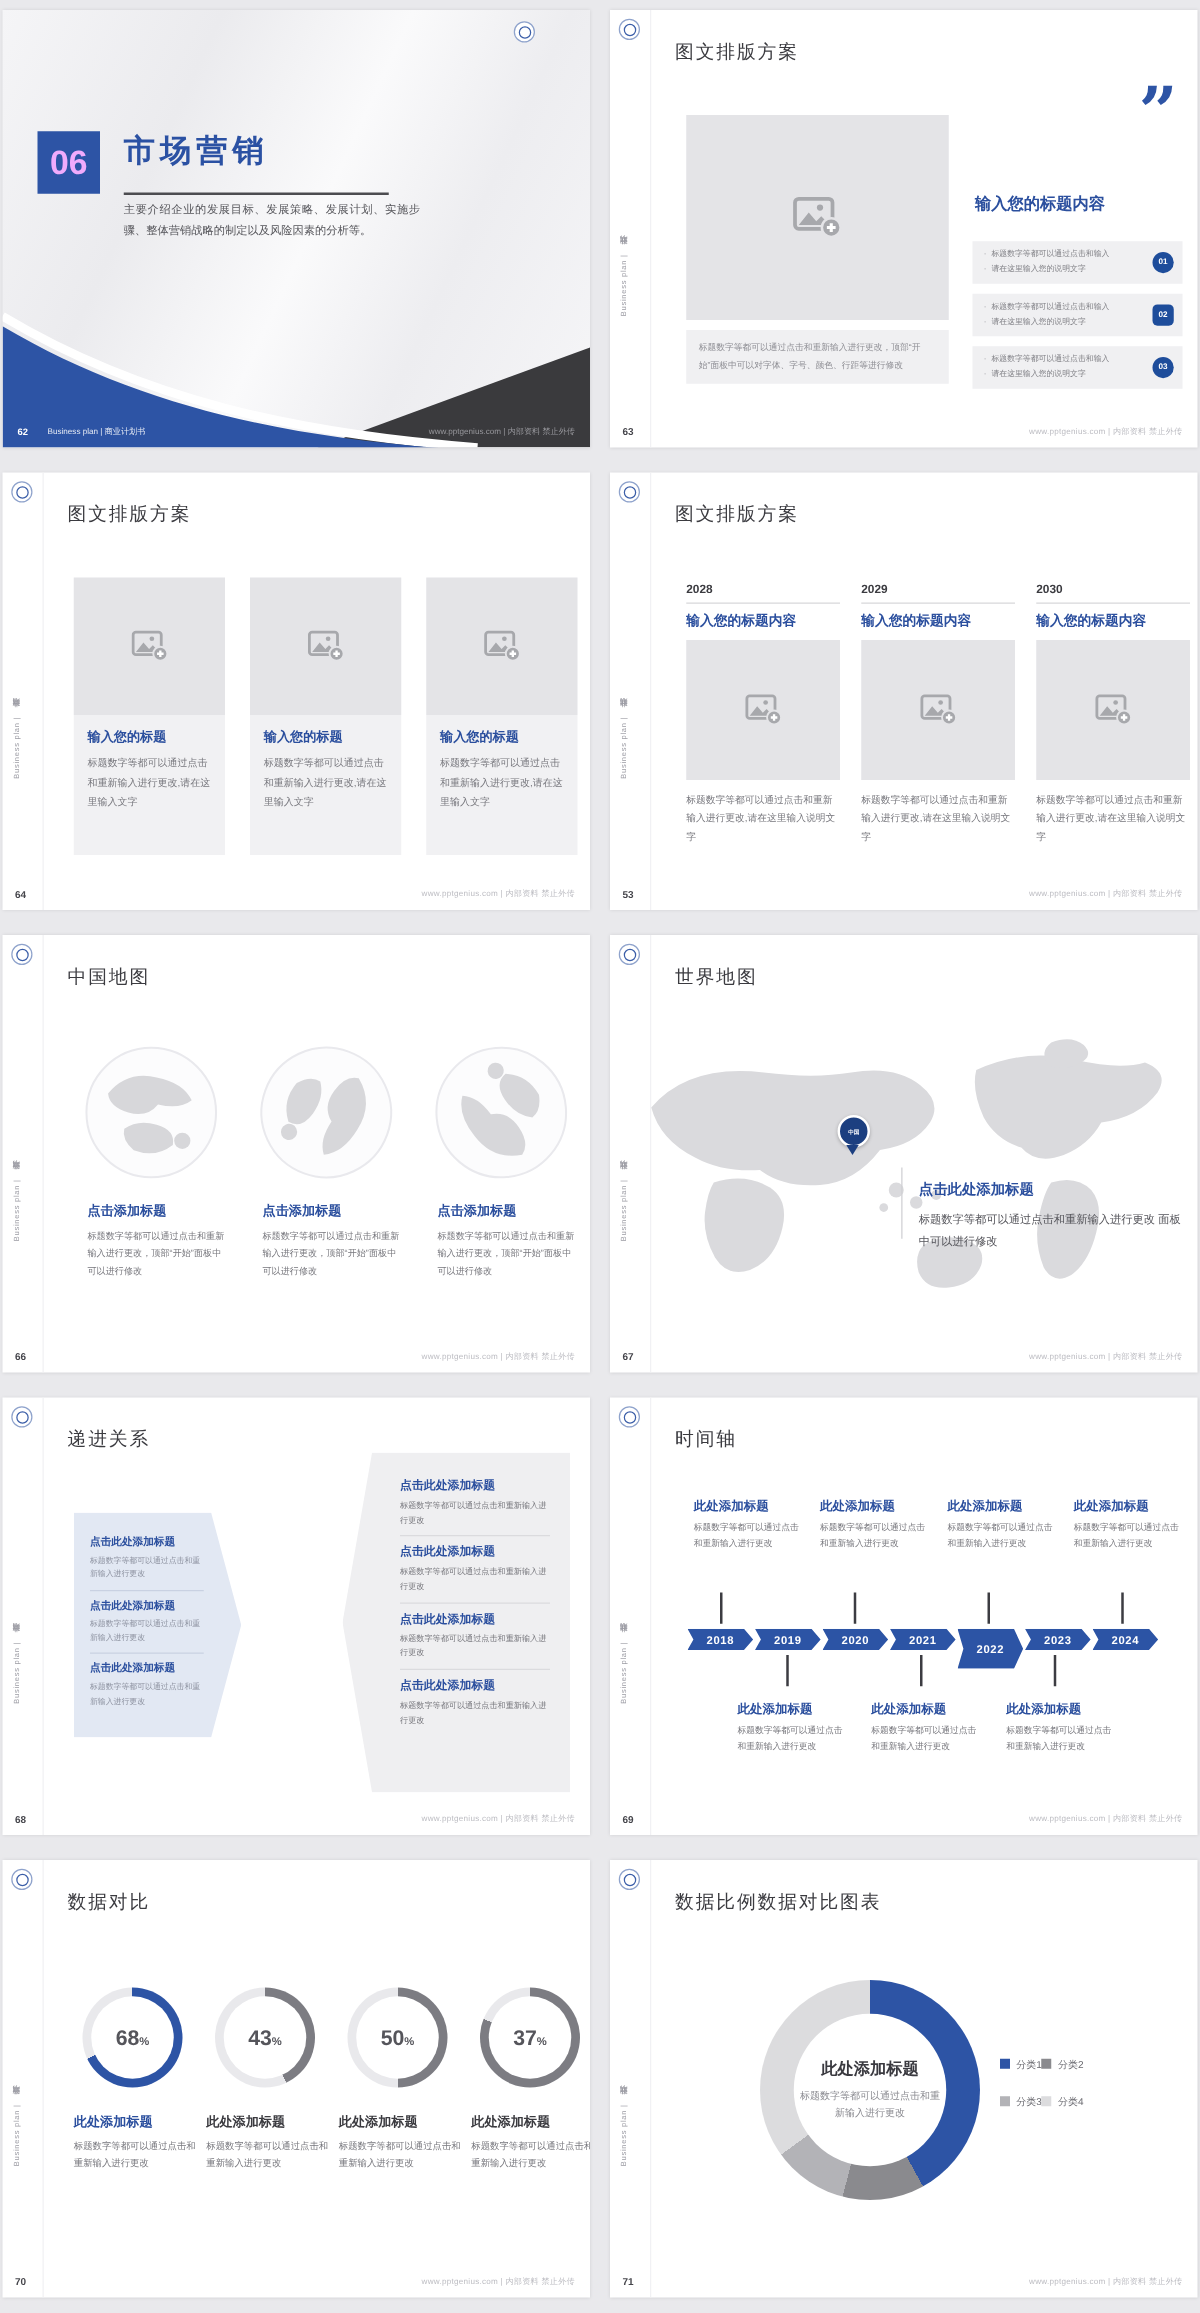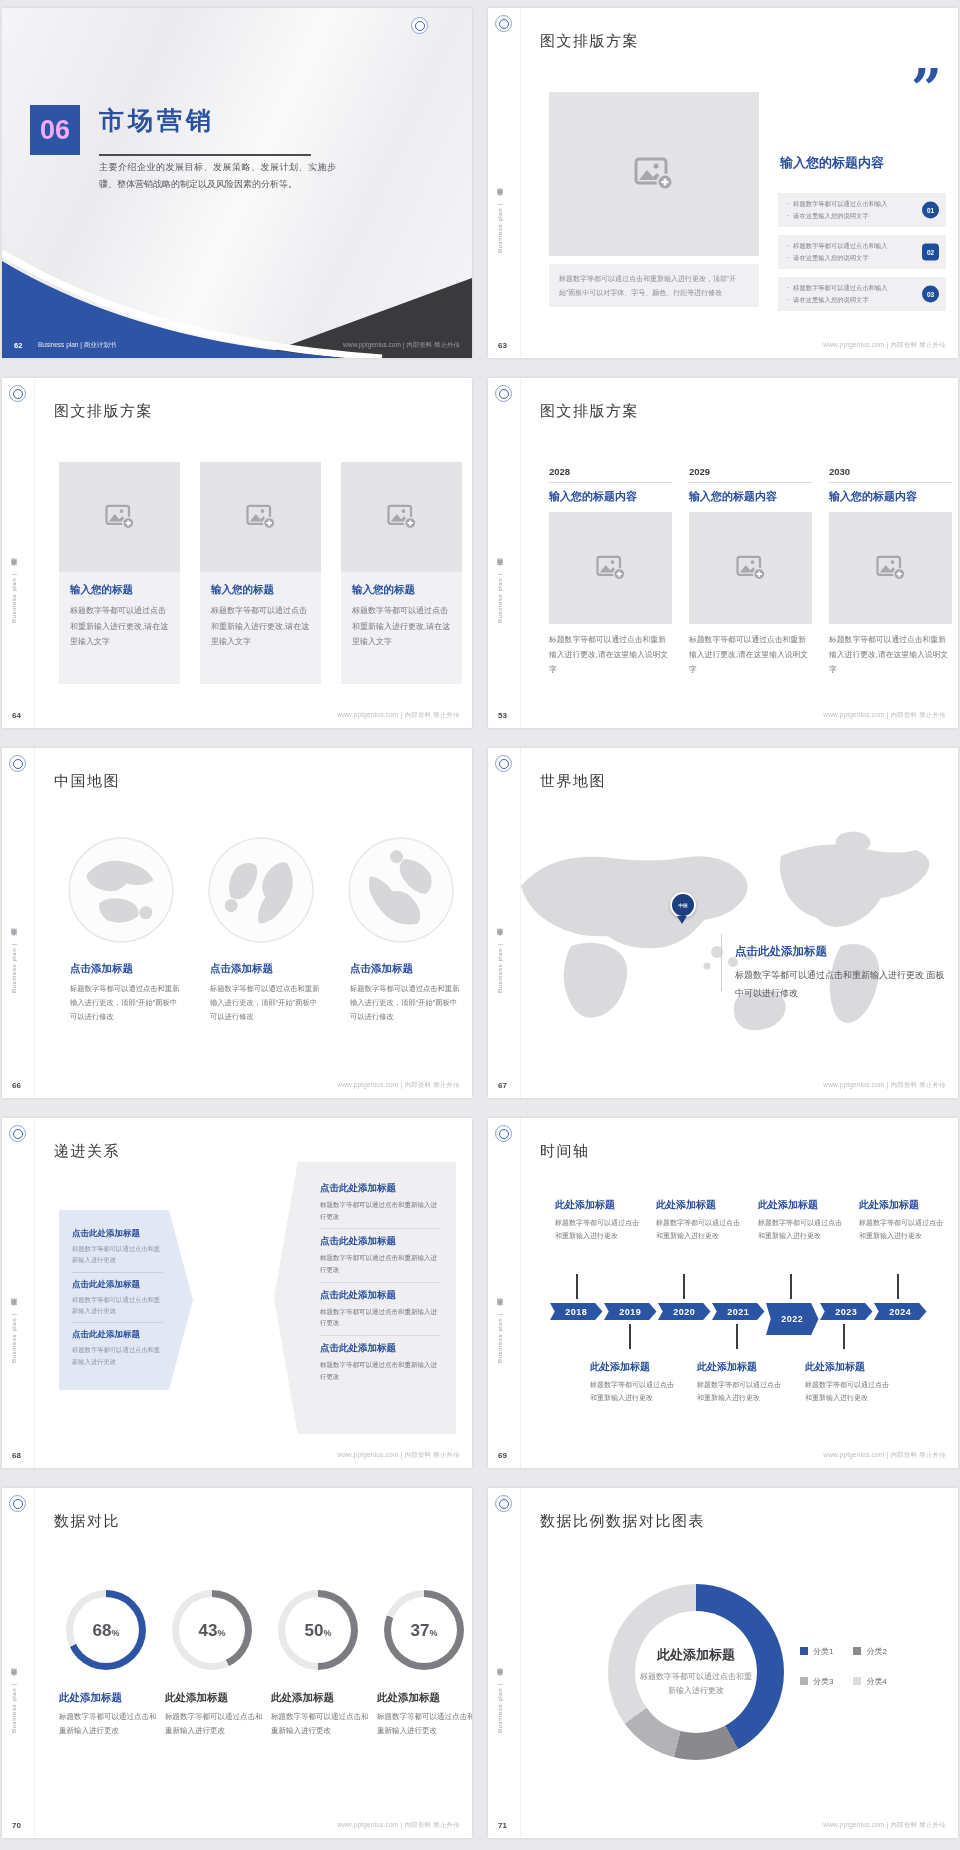--- a/index.html
+++ b/index.html
@@ -41,21 +41,21 @@
   .chev{clip-path:polygon(0 0,86% 0,100% 50%,86% 100%,0 100%,9% 50%);background:#2c54a5;color:#fff;display:flex;align-items:center;justify-content:center;font-weight:bold;font-size:9px;letter-spacing:.5px;}
   .tick{width:1.5px;background:#3c3c42;}
   
   .ring{border-radius:50%;}
   .ring-in{position:absolute;inset:7px;background:#fff;border-radius:50%;display:flex;align-items:baseline;justify-content:center;padding-top:24px;box-sizing:border-box;}
   .ring-in .val{font-size:17px;font-weight:bold;color:#55555b;}
   .ring-in .pct{font-size:9px;font-weight:bold;color:#55555b;}
   
   .donut{border-radius:50%;}
   .donut-in{position:absolute;inset:27px;background:#fff;border-radius:50%;display:flex;flex-direction:column;align-items:center;justify-content:center;text-align:center;}
-  .leg{display:flex;gap:20px;font-size:8px;color:#6a6a70;align-items:center;}
+  .leg{display:flex;font-size:8px;color:#6a6a70;align-items:center;}
   .leg .sq{display:inline-block;width:8px;height:8px;margin-right:5px;vertical-align:-1px;}
   
   .cover{background:linear-gradient(115deg,#f5f5f7 0%,#ebebee 28%,#fafafb 52%,#ededf0 72%,#f6f6f8 100%);}
 </style>
 </head>
 <body>
 
 <div class="grid">
 
   <section class="slide cover">

